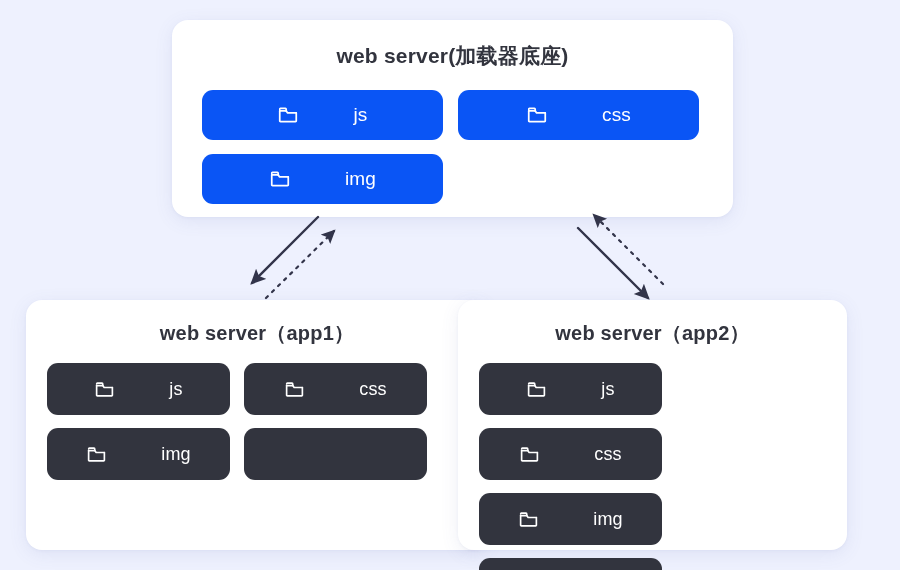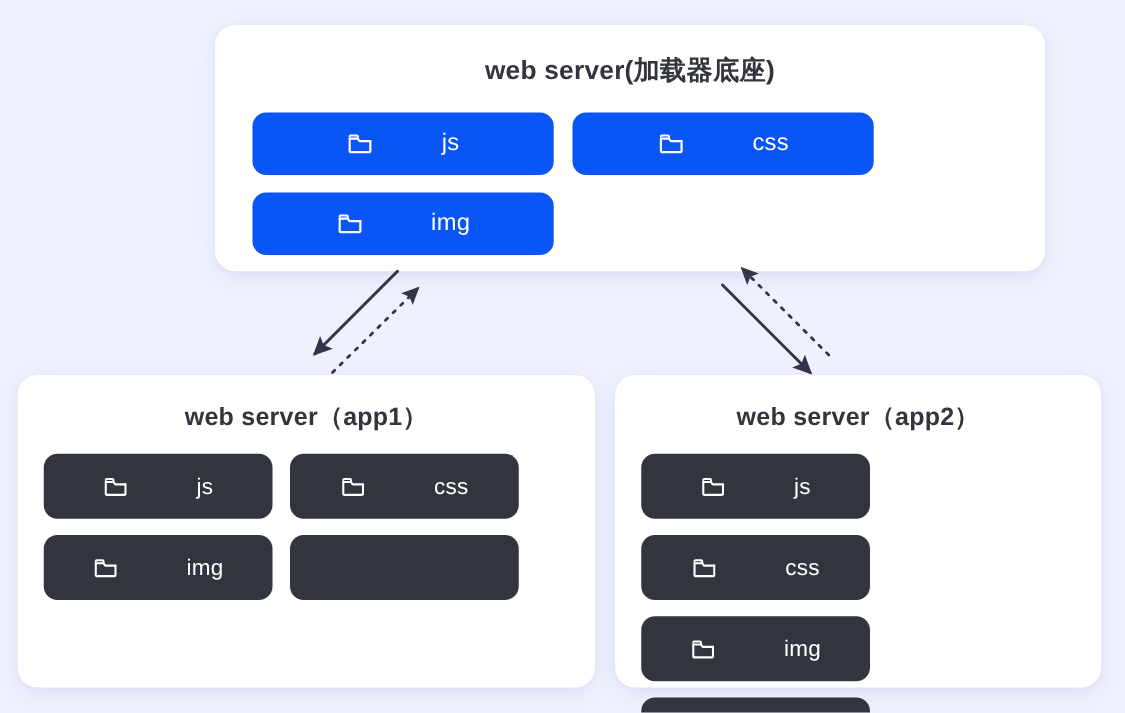--- a/index.html
+++ b/index.html
@@ -21,23 +21,23 @@
 
   
   .card {
     position: absolute;
     background: #ffffff;
     border-radius: 16px;
     box-shadow: 0 4px 18px rgba(86, 102, 163, 0.10),
                 0 1px 3px rgba(86, 102, 163, 0.06);
   }
 
-  #card-top    { left: 172px; top: 20px;  width: 664px; height: 197px; }
-  #card-app1   { left: 14px;  top: 300px; width: 462px; height: 250px; }
-  #card-app2   { left: 458px; top: 300px; width: 389px; height: 250px; margin-left: 34px; }
+  #card-top    { left: 172px; top: 20px;  width: 561px; height: 197px; }
+  #card-app1   { left: 26px;  top: 300px; width: 462px; height: 250px; }
+  #card-app2   { left: 458px; top: 300px; width: 389px; height: 250px; }
 
   .card-title {
     text-align: center;
     color: #32343e;
     font-weight: bold;
     letter-spacing: 0.2px;
     white-space: nowrap;
   }
 
   #card-top .card-title  { font-size: 21px; padding-top: 22px; }

